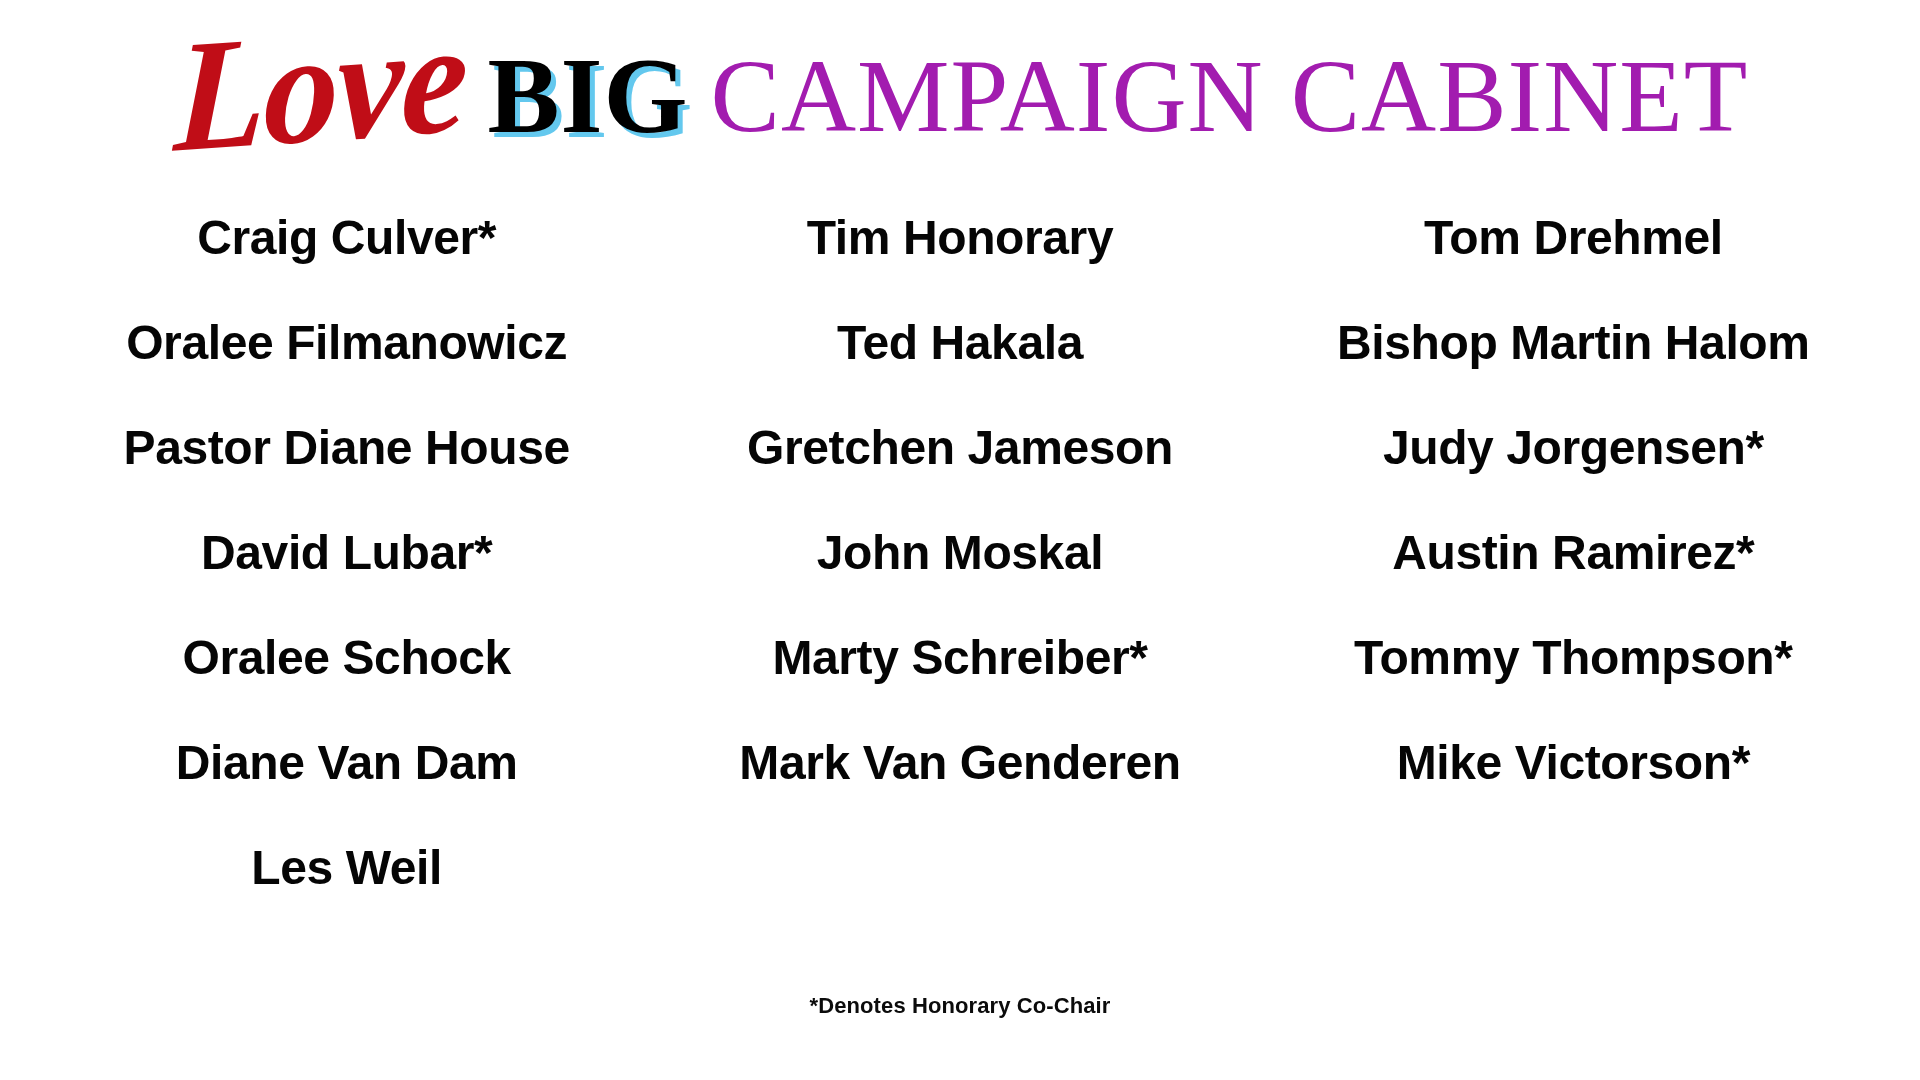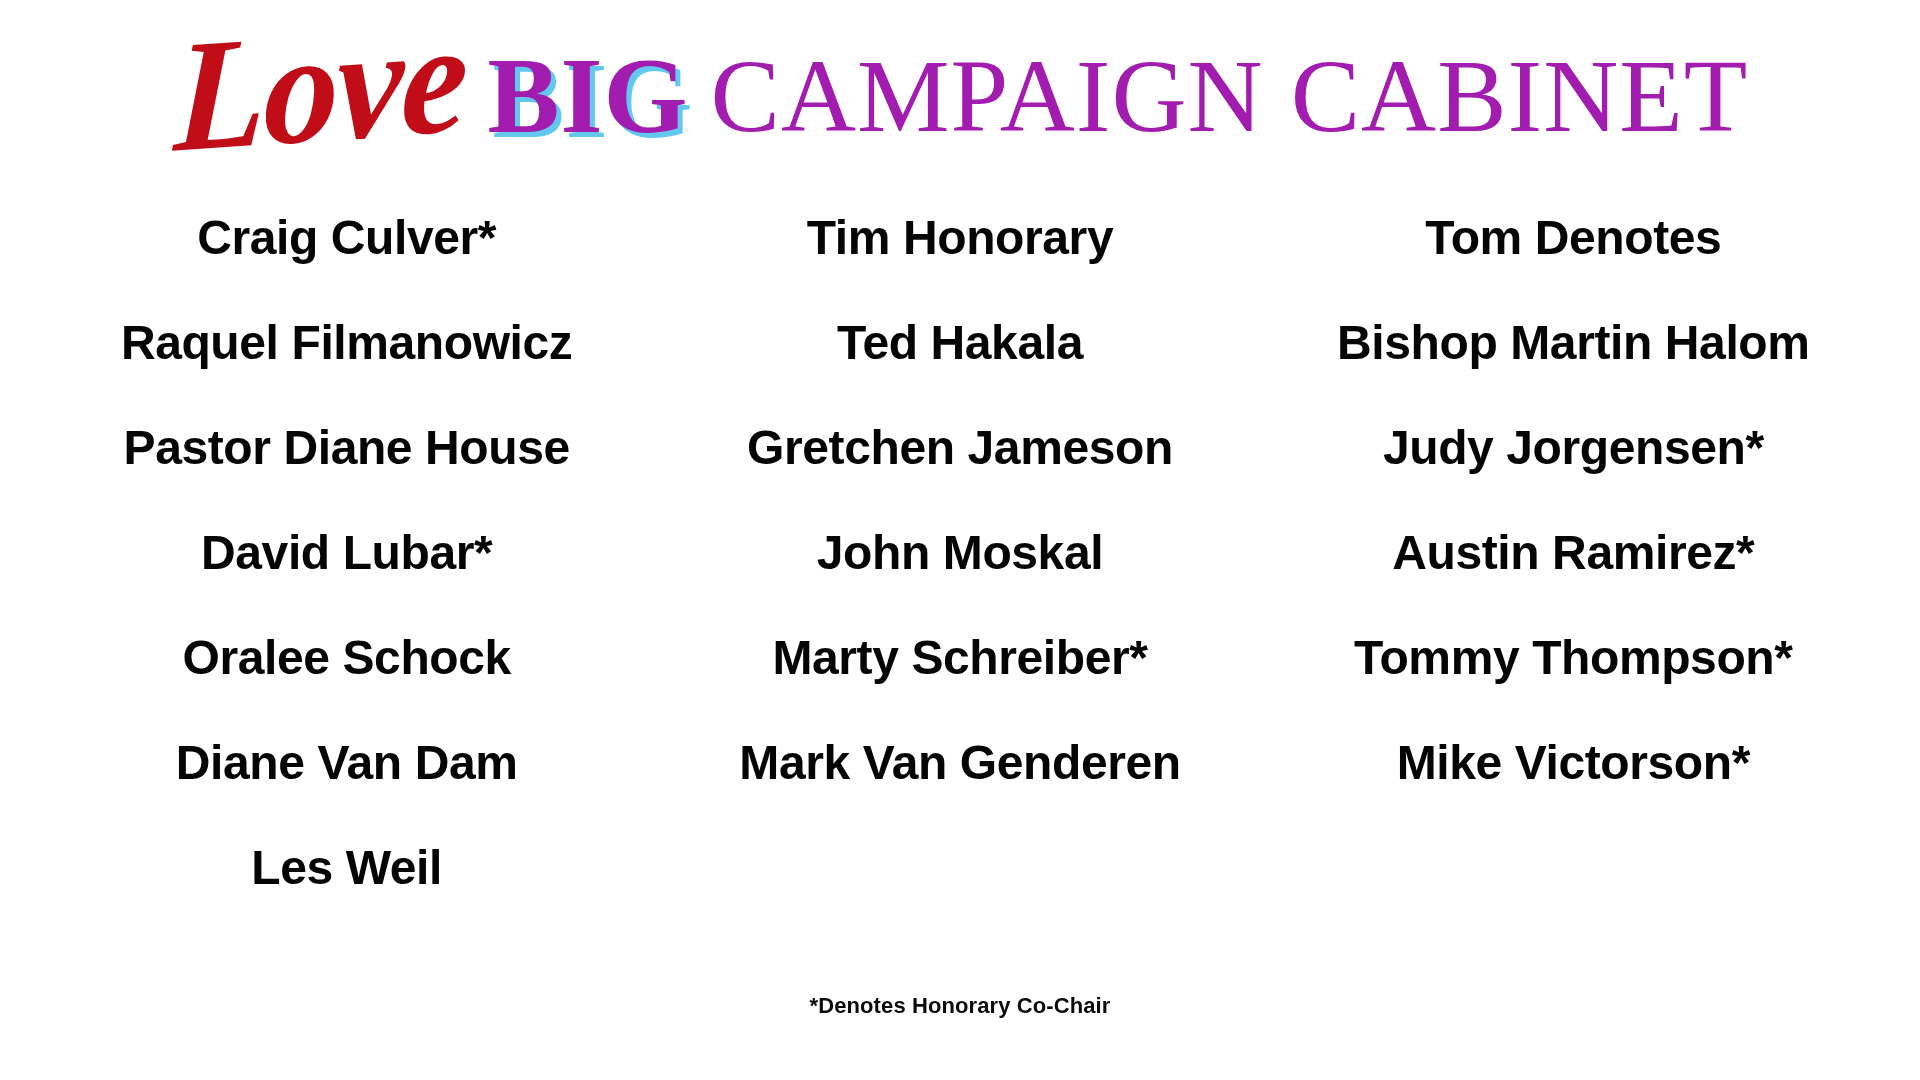--- a/index.html
+++ b/index.html
@@ -49,21 +49,21 @@
     padding-right: 18px;
     position: relative;
     top: -6px;
   }
 
   .title-big {
     font-family: "Liberation Serif", serif;
     font-weight: 700;
     font-size: 108px;
     line-height: 1;
-    color: #a21caf;
+    color: #000000;
     letter-spacing: 1px;
     text-shadow: 5px 5px 0 #63c8ee;
     display: inline-block;
     padding-left: 6px;
     padding-right: 22px;
   }
 
   .title-rest {
     font-family: "Liberation Serif", serif;
     font-weight: 400;
@@ -124,22 +124,22 @@
     <span class="title-love">Love</span>
     <span class="title-big">BIG</span>
     <span class="title-rest">CAMPAIGN CABINET</span>
   </div>
 
   <div class="names-grid">
 
     <div class="name-cell">Craig Culver*</div>
 
     <div class="name-cell">Tim Honorary</div>
-    <div class="name-cell">Tom Denotes</div>
-    <div class="name-cell">Raquel Filmanowicz</div>
+    <div class="name-cell">Tom Drehmel</div>
+    <div class="name-cell">Oralee Filmanowicz</div>
 
     <div class="name-cell">Ted Hakala</div>
     <div class="name-cell">Bishop Martin Halom</div>
     <div class="name-cell">Pastor Diane House</div>
 
     <div class="name-cell">Gretchen Jameson</div>
     <div class="name-cell">Judy Jorgensen*</div>
     <div class="name-cell">David Lubar*</div>
 
     <div class="name-cell">John Moskal</div>

